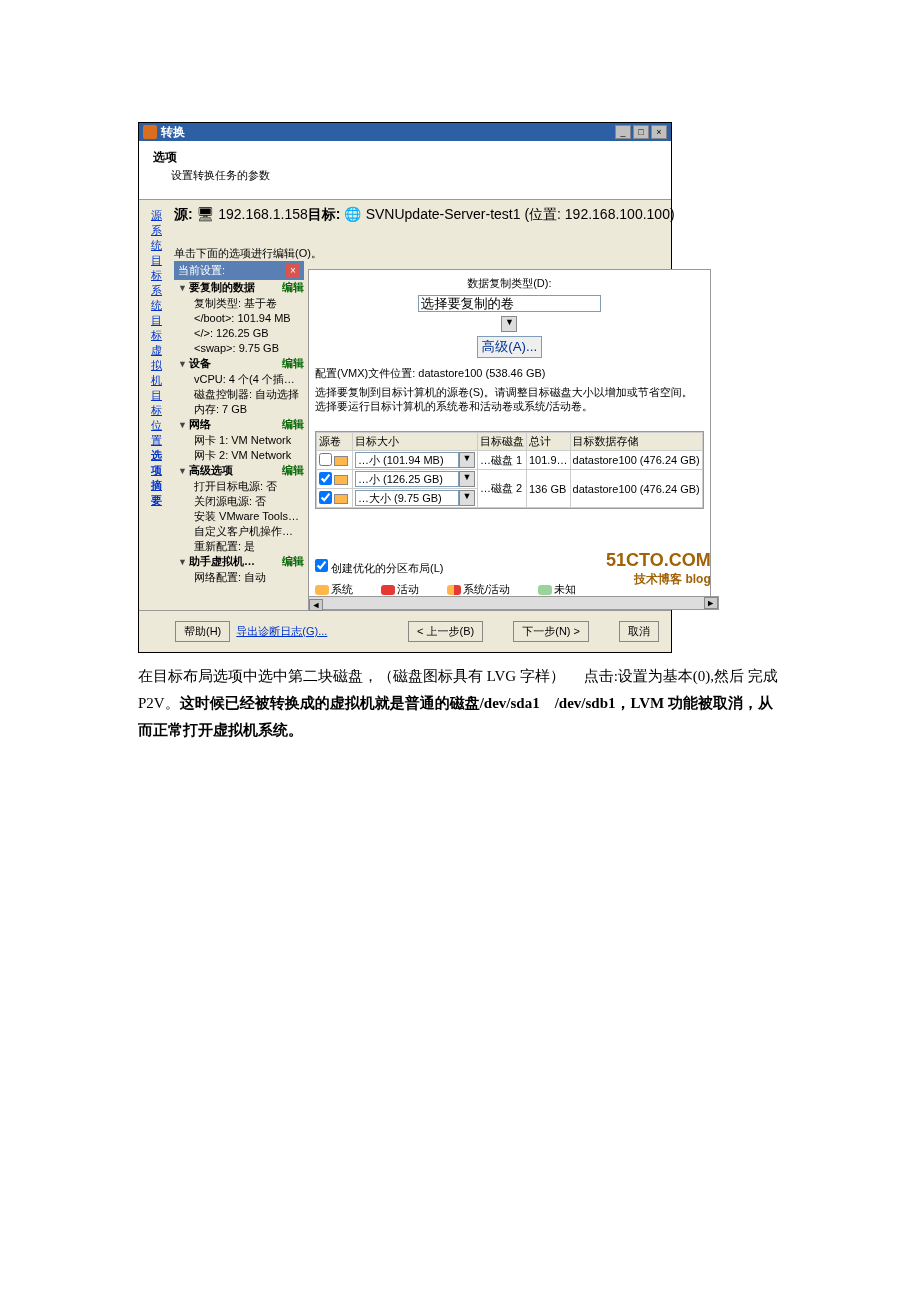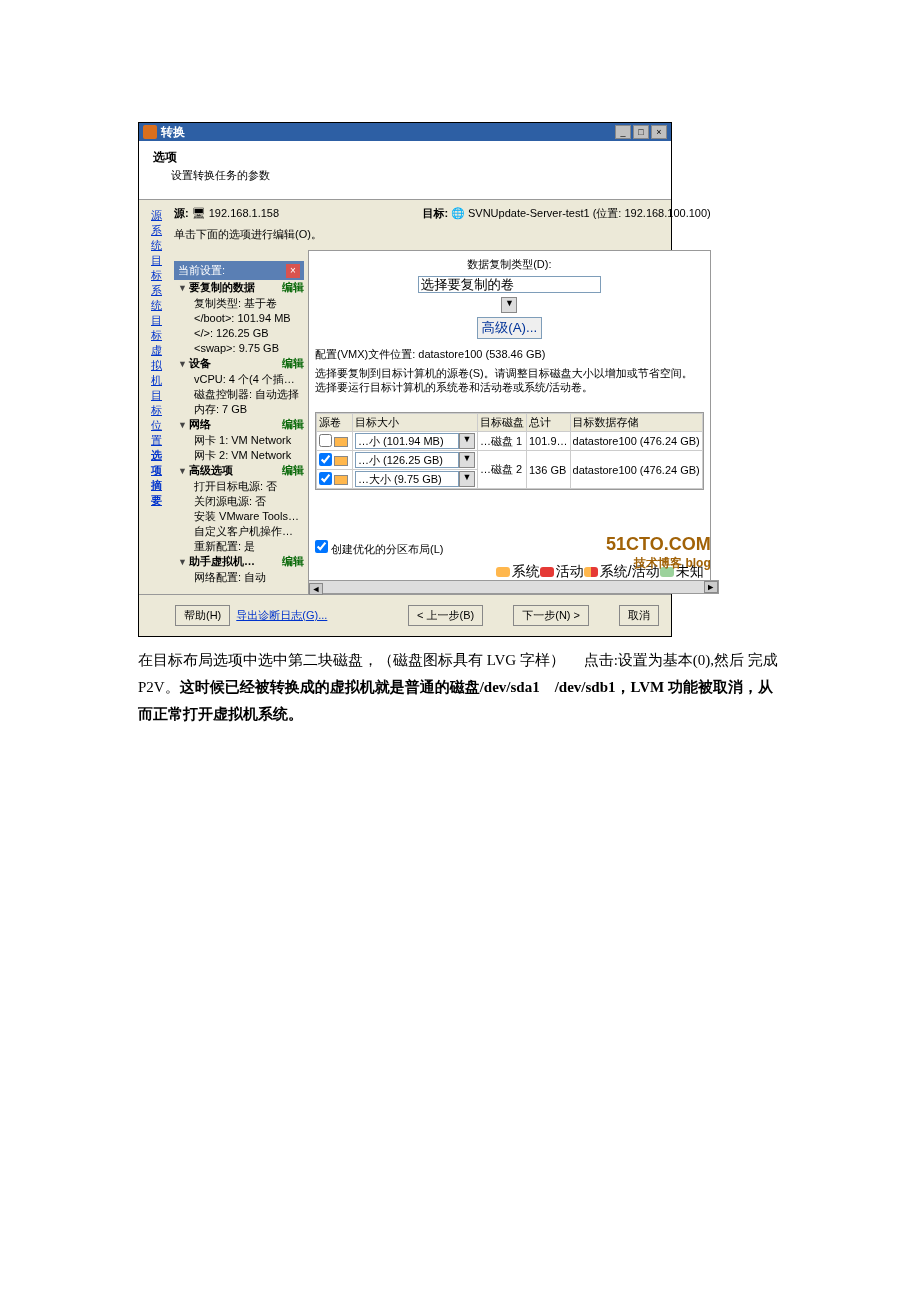--- a/index.html
+++ b/index.html
@@ -11,21 +11,21 @@
   .win-controls { display: flex; gap: 2px; }
   .win-btn { width: 16px; height: 14px; background: #c0c0c0; border: 1px solid #888; color: #000; font-size: 9px; text-align: center; line-height: 12px; }
   .header-panel { background: #fff; border-bottom: 1px solid #999; padding: 8px 14px 16px 14px; }
   .header-title { font-weight: bold; font-size: 12px; }
   .header-sub { font-size: 11px; margin-left: 18px; margin-top: 2px; }
   .main-area { display: flex; }
   .nav-links { width: 140px; padding: 8px 12px; font-size: 11px; }
   .nav-links a { color: #0033cc; text-decoration: underline; display: block; line-height: 15px; }
   .nav-links .bold { font-weight: bold; }
   .right-area { flex: 1; padding: 6px 8px 6px 0; position: relative; }
-  .src-dest-row { font-size: 11px; margin-bottom: 6px; display: flex; justify-content: space-between; }
+  .src-dest-row { font-size: 14px; margin-bottom: 22px; display: flex; }
   .dest-icon { color: green; }
   .instr { font-size: 11px; margin-bottom: 8px; }
   .settings-column { position: absolute; left: 0; top: 46px; width: 130px; font-size: 11px; margin-top: 15px; }
   .settings-head { background: #5A7FB4; color: #fff; padding: 2px 4px; display: flex; justify-content: space-between; align-items: center; }
   .close-x { width: 14px; height: 14px; background:#d9534f; color:#fff; text-align:center; line-height:14px; font-size:10px; }
   .setting-group { line-height: 15px; padding-left: 4px; }
   .group-head { display: flex; justify-content: space-between; }
   .tri { font-size: 9px; color: #444; margin-right: 2px; }
   .group-title { font-weight: bold; }
   .edit-link { color: #0d6b0d; font-weight: bold; font-size: 11px; cursor: pointer; }
@@ -38,21 +38,21 @@
   .help-text { line-height: 14px; margin-bottom: 18px; }
   .table-wrap { border: 1px solid #999; }
   .tbl { width: 100%; border-collapse: collapse; font-size: 11px; }
   .tbl th, .tbl td { border: 1px solid #ccc; padding: 1px 2px; text-align: left; white-space: nowrap; }
   .tbl th { background: #ECE9D8; font-weight: normal; }
   .size-cell { display: flex; align-items: center; }
   .disk-icon { width: 14px; height: 10px; background: #ffb74d; border: 1px solid #888; display:inline-block; margin: 0 2px; }
   .size-input { width: 104px; height: 16px; border: 1px solid #7E9DB9; font-size: 11px; padding: 0 2px; }
   .dd-btn { width: 16px; height: 16px; background: #ddd; border:1px solid #888; font-size:9px; text-align:center; }
   .chk-row { margin-top: 50px; }
-  .legend { display: flex; margin-top: 6px; font-size: 14px; align-items: center; justify-content: flex-end; }
+  .legend { display: flex; gap: 28px; margin-top: 6px; font-size: 11px; align-items: center; }
   .leg-swatch { width: 14px; height: 10px; display: inline-block; vertical-align: middle; margin-right: 2px; border-radius: 3px; }
   .scrollbar { position:absolute; bottom:0; left:134px; right:0; height:14px; background:#ddd; border:1px solid #999; text-align:left; }
   .scroll-arrow { width:14px; height:12px; background:#ccc; border:1px solid #888; display:inline-block; font-size:9px; text-align:center; }
   .watermark { position:absolute; bottom:22px; right:8px; color:#a16207; font-family: Arial; font-weight:bold; pointer-events:none; }
   .watermark-big { font-size:18px; letter-spacing:0; text-align:right; }
   .watermark-sm { font-size:12px; text-align:right; }
   .footer { border-top: 1px solid #999; padding: 10px 12px; display: flex; justify-content: space-between; align-items: center; }
   .footer-left { display: flex; gap: 6px; align-items: center; }
   .btn { background: #ECE9D8; border: 1px solid #888; padding: 2px 8px; font-size: 11px; margin-left: 24px; }
   .footer-link { color: #0033cc; text-decoration: underline; font-size: 11px; }

